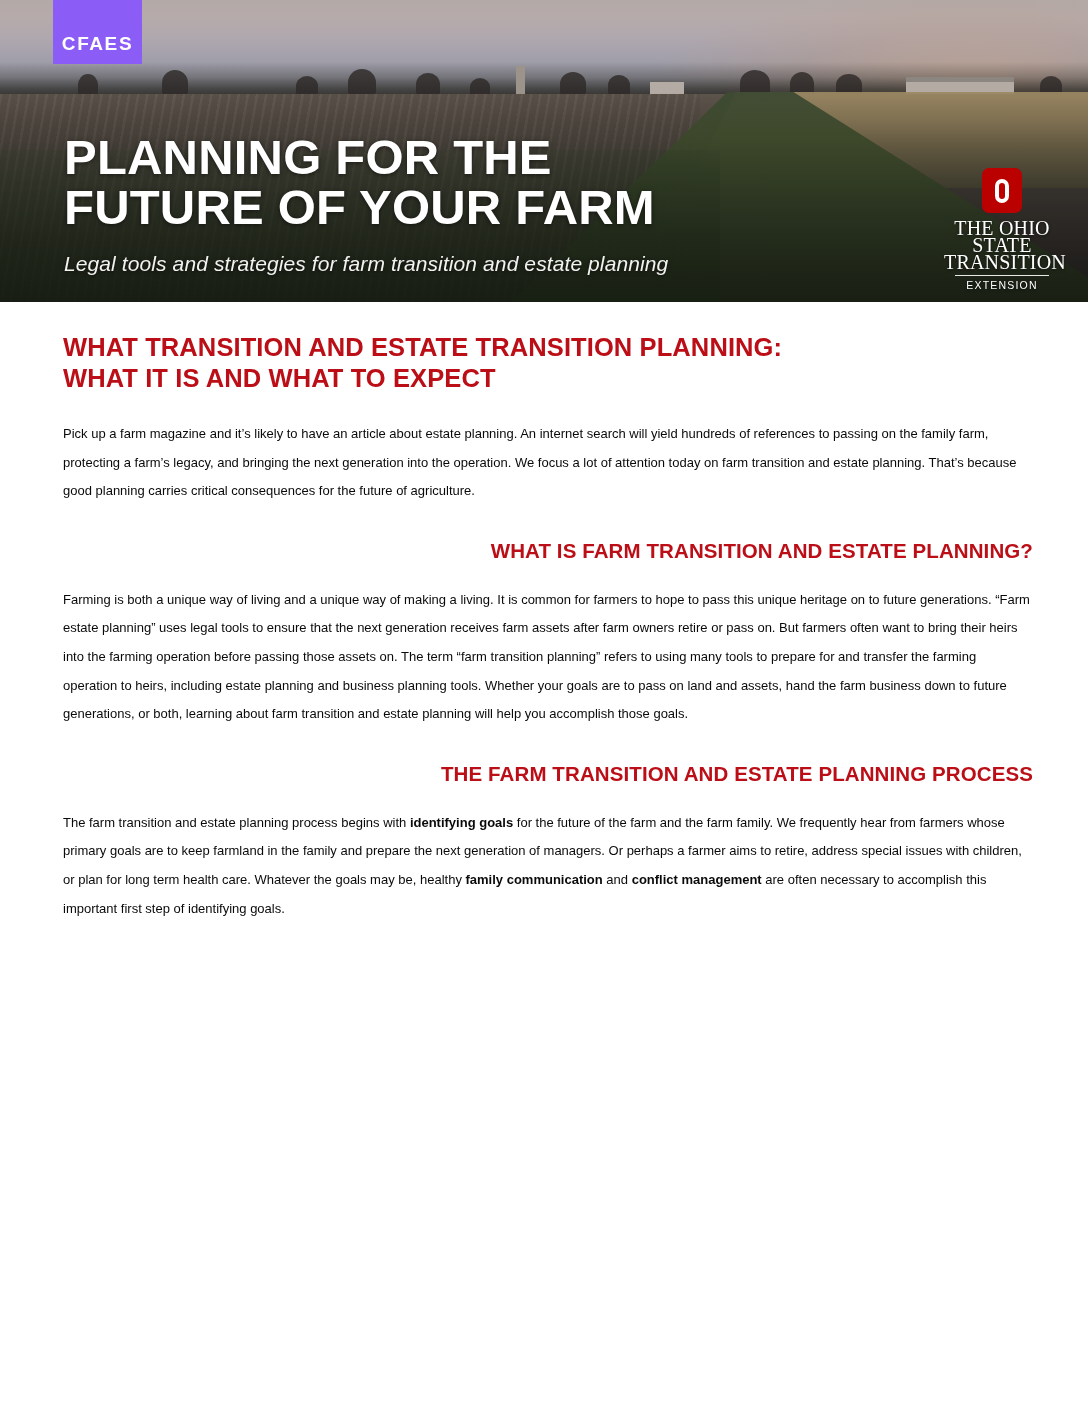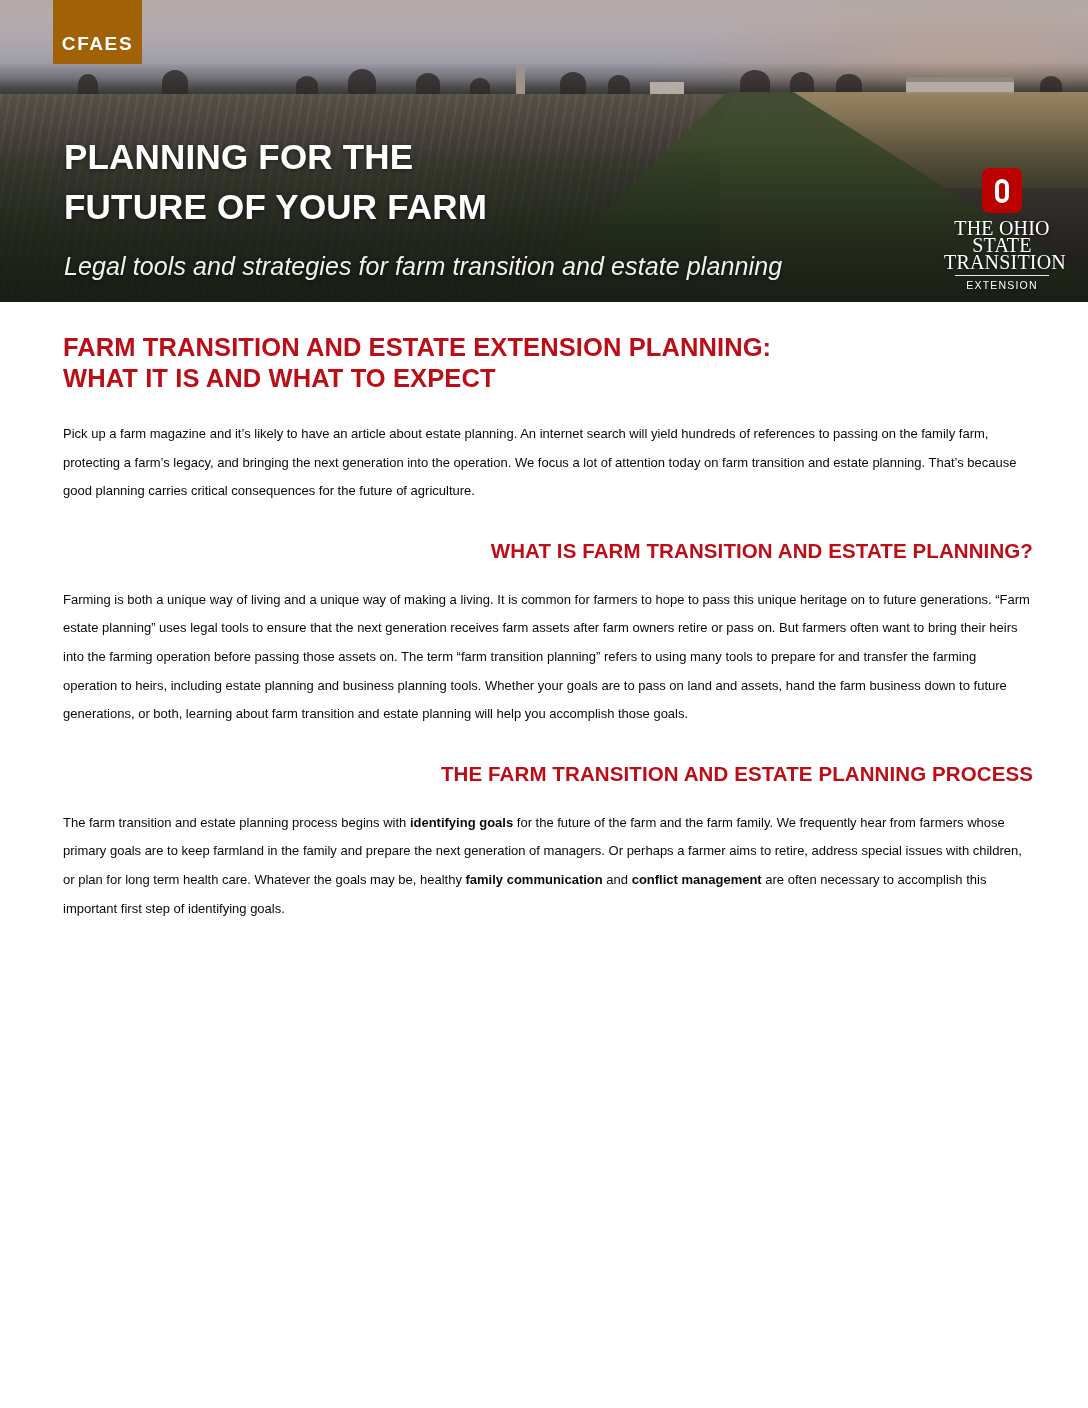--- a/index.html
+++ b/index.html
@@ -160,53 +160,53 @@
         rgba(0,0,0,0.16) 52%,
         rgba(0,0,0,0.30) 78%,
         rgba(0,0,0,0.38) 100%);
   }
 
   .cfaes-logo {
     position: absolute;
     left: 53px; top: 0;
     width: 89px;
     height: 64px;
-    background: #a16207;
+    background: #8b5cf6;
     display: flex;
     align-items: flex-end;
     justify-content: center;
     padding-bottom: 9px;
     box-sizing: border-box;
   }
   .cfaes-logo span {
     color: #ffffff;
     font-size: 19px;
     font-weight: bold;
     letter-spacing: 1.6px;
     font-family: "Liberation Sans", sans-serif;
   }
 
   .banner-title {
     position: absolute;
     left: 64px;
     top: 132px;
     color: #ffffff;
-    font-size: 35px;
+    font-size: 49px;
     line-height: 50px;
     font-weight: bold;
     letter-spacing: 0.2px;
     text-shadow: 0 1px 5px rgba(0,0,0,0.55);
     font-family: "Liberation Sans", sans-serif;
   }
   .banner-subtitle {
     position: absolute;
     left: 64px;
     top: 252px;
     color: #f2f2f0;
-    font-size: 25px;
+    font-size: 21px;
     font-style: italic;
     font-weight: normal;
     letter-spacing: 0.1px;
     text-shadow: 0 1px 4px rgba(0,0,0,0.6);
     font-family: "Liberation Sans", sans-serif;
   }
 
   
   .osu-logo {
     position: absolute;
@@ -348,21 +348,21 @@
       <div>TRANSITION</div>
     </div>
     <div class="osu-rule"></div>
     <div class="osu-ext">EXTENSION</div>
   </div>
 </div>
 
 <div class="content">
 
   <h1 class="doc-heading">
-    <div>FARM TRANSITION AND ESTATE EXTENSION PLANNING:</div>
+    <div>WHAT TRANSITION AND ESTATE TRANSITION PLANNING:</div>
     <div>WHAT IT IS AND WHAT TO EXPECT</div>
   </h1>
 
   <p class="body-text">Pick up a farm magazine and it’s likely to have an article about estate planning.  An internet search will yield hundreds of references to passing on the family farm, protecting a farm’s legacy, and bringing the next generation into the operation.  We focus a lot of attention today on farm transition and estate planning. That’s because good planning carries critical consequences for the future of agriculture.</p>
 
   <div class="spacer-sm"></div>
 
   <h2 class="section-heading">WHAT IS FARM TRANSITION AND ESTATE PLANNING?</h2>
   <p class="body-text"><span>Farming is both a unique way of living and a unique way of making a living.  It is common for farmers to hope to pass this unique heritage on to future generations.  “Farm estate planning” uses legal tools to ensure that the next generation receives farm assets after farm owners retire or pass on. But farmers often want to bring their heirs into the farming operation before passing those assets on. The term “farm transition planning” refers to using many tools to prepare for and transfer the farming operation to heirs, including estate planning and business planning tools.  Whether your goals are to pass on land and assets, hand the farm business down to future generations, or both, learning about farm transition and estate planning will help you accomplish those goals.</span></p>
 

